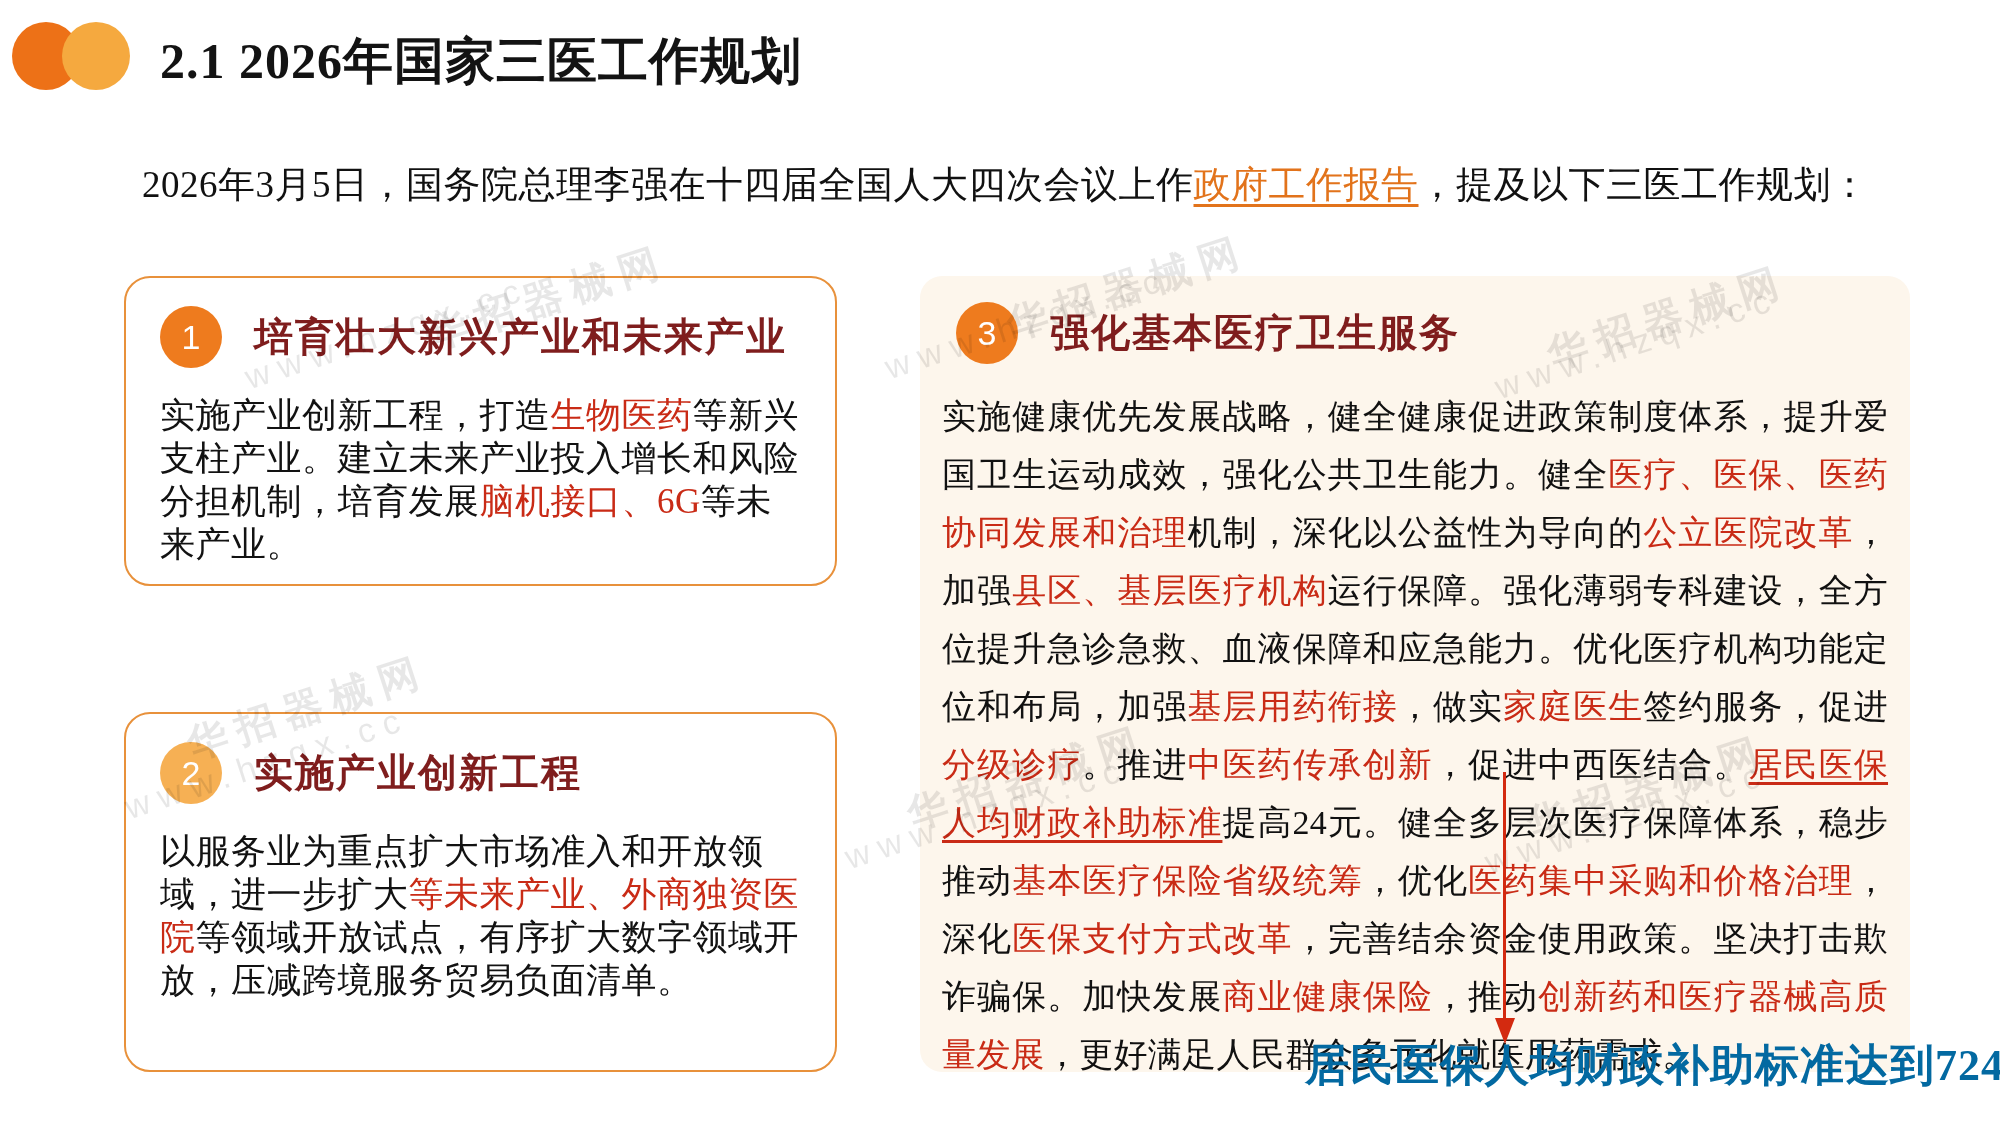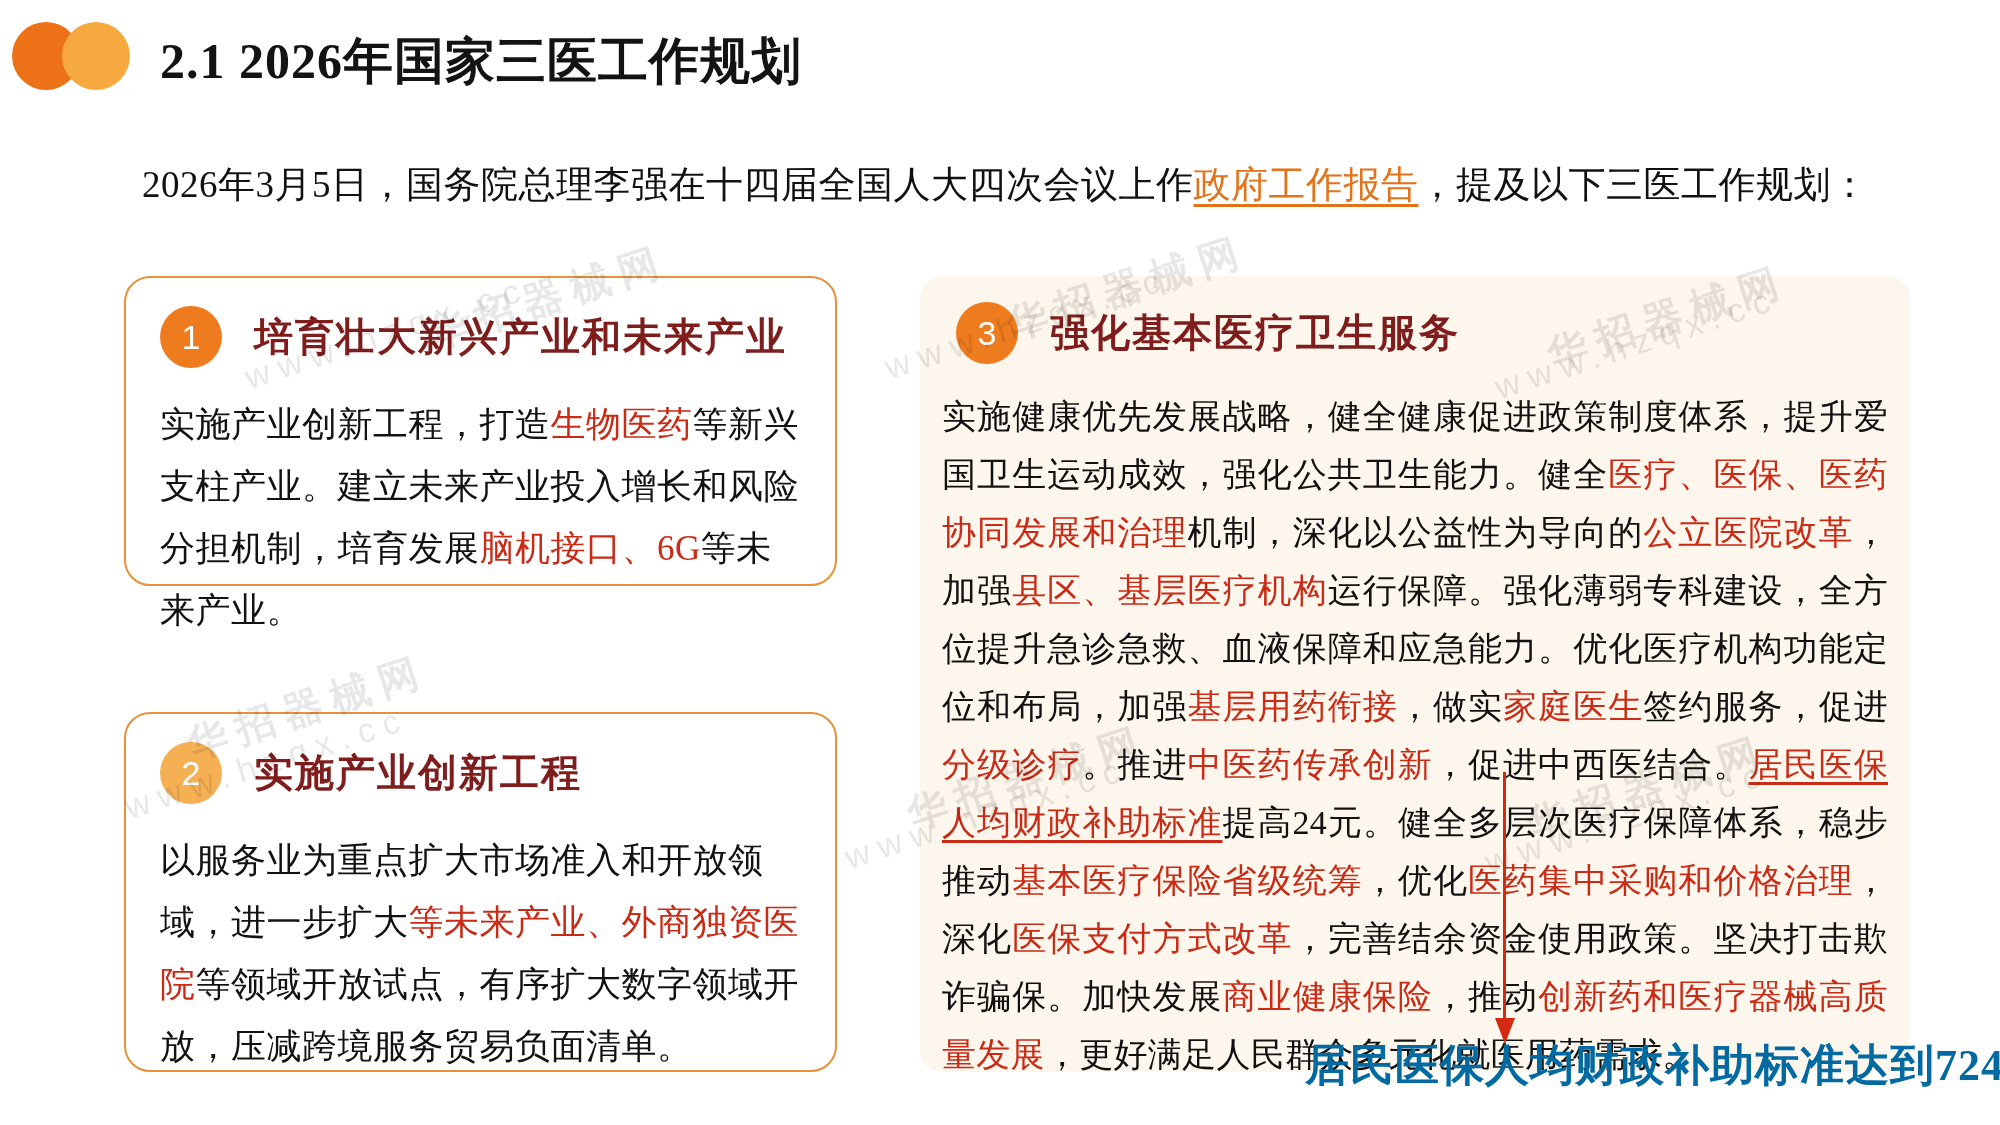--- a/index.html
+++ b/index.html
@@ -49,21 +49,21 @@
     flex:0 0 auto;
   }
   .b-orange{background:#EE7B1E;}
   .b-amber{background:#F6B054;}
   .hd-title{
     margin-left:32px;font-size:39px;font-weight:700;color:#7f1d1d;
     letter-spacing:2px;white-space:nowrap;
   }
   .card .body{
     position:absolute;left:34px;right:30px;top:116px;
-    font-size:35px;line-height:62px;color:#121212;letter-spacing:.5px;
+    font-size:35px;line-height:43px;color:#121212;letter-spacing:.5px;
   }
   .rd{color:#C92B16;}
   
   #panel{
     position:absolute;left:920px;top:276px;width:990px;height:796px;
     background:#FDF6EC;border-radius:22px;box-sizing:border-box;
   }
   #panel .hd{position:absolute;left:36px;top:26px;display:flex;align-items:center;}
   #panel .body{
     position:absolute;left:22px;right:22px;top:112px;

